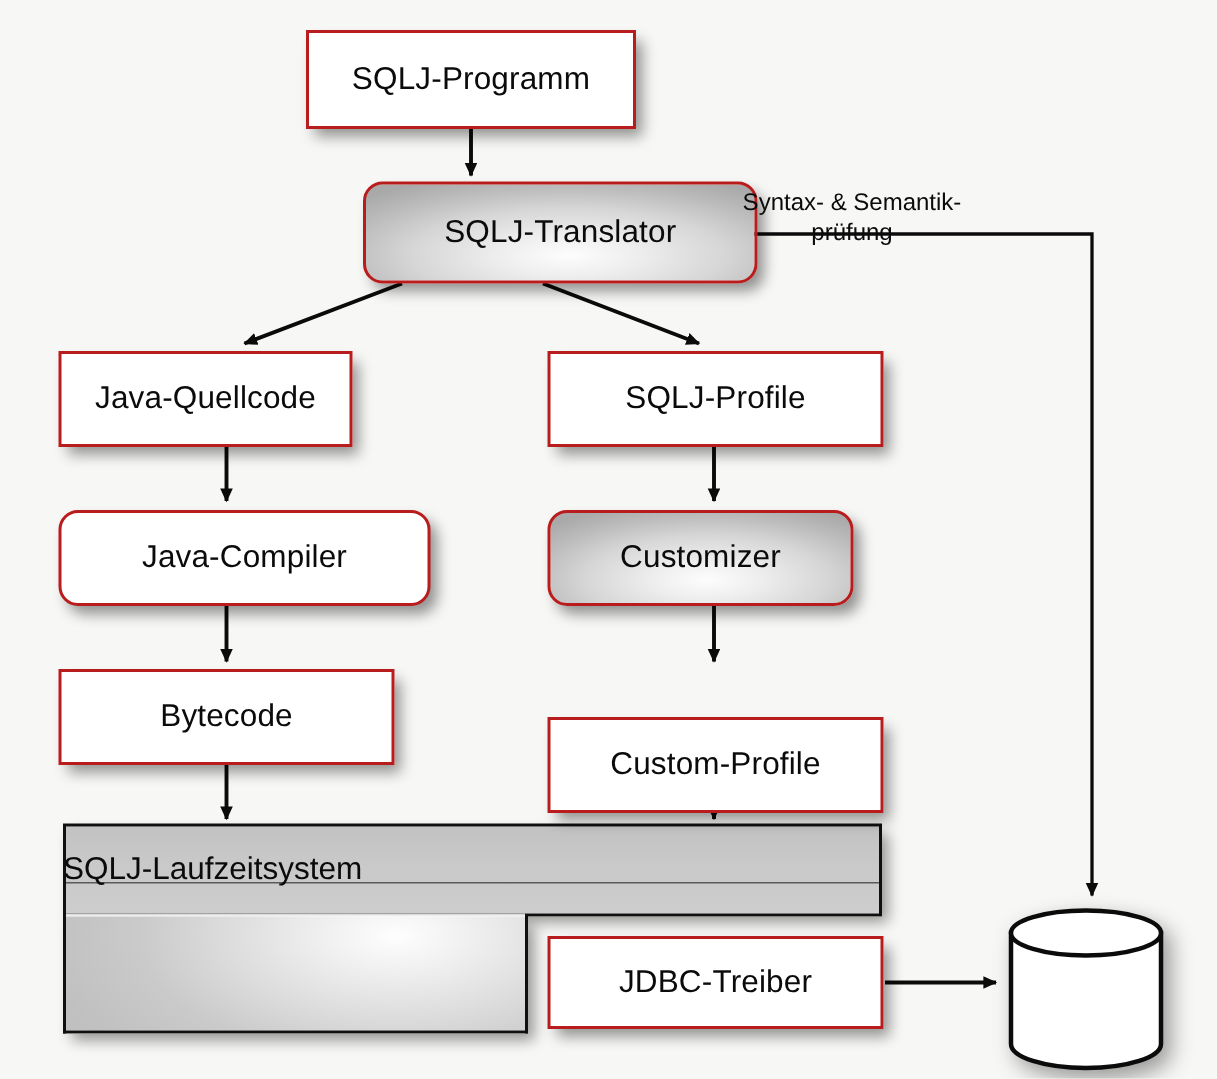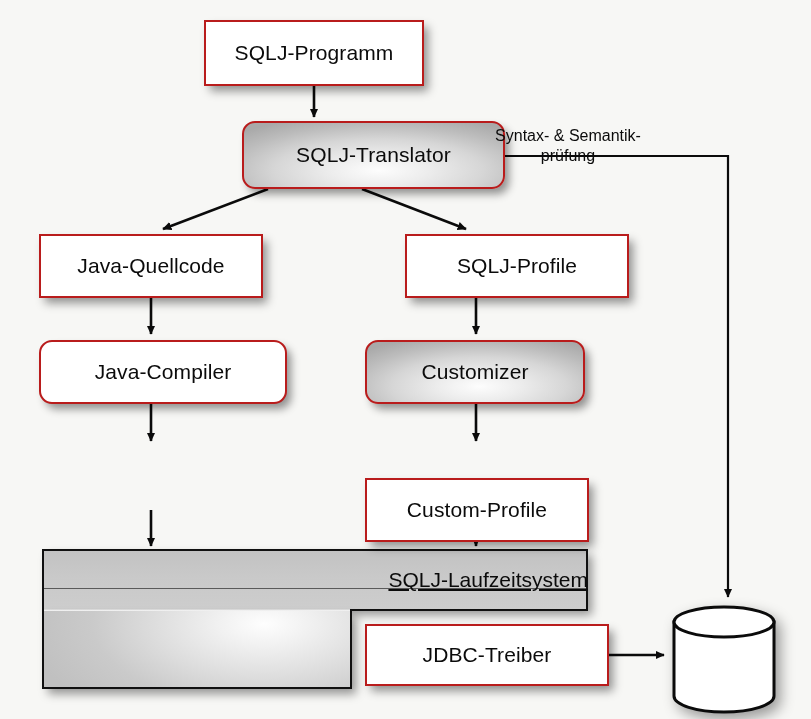--- a/index.html
+++ b/index.html
@@ -95,23 +95,22 @@
     position: absolute;
     height: 1px;
     background: #5a5a5a;
     z-index: 4;
   }
   .runtime-label {
     position: absolute;
     z-index: 5;
     font-size: 21px;
     color: #0b0b0b;
-    text-align: right;
+    text-align: left;
     white-space: nowrap;
-    text-decoration: underline;
   }
   
   .runtime-joint {
     position: absolute;
     z-index: 3;
     background: linear-gradient(to bottom,#cdcdcd 0%, #fbfbfb 100%);
   }
 
   
   .annotation {
@@ -173,50 +172,53 @@
     <span>SQLJ-Programm</span>
   </div>
 
   <div class="node rounded shaded" style="left:194px; top:121px; width:263px; height:68px;margin-left:48px;">
     <span>SQLJ-Translator</span>
   </div>
 
   <div class="annotation" style="left:452px; top:126px; width:232px;">Syntax- &amp; Semantik-
 prüfung</div>
 
-  <div class="node" style="left:39px; top:234px; width:224px; height:64px;">
+  <div class="node" style="left:39px; top:234px; width:196px; height:64px;">
     <span>Java-Quellcode</span>
   </div>
 
-  <div class="node" style="left:365px; top:234px; width:224px; height:64px;margin-left:40px;">
+  <div class="node" style="left:365px; top:234px; width:224px; height:64px;">
     <span>SQLJ-Profile</span>
   </div>
 
   <div class="node rounded" style="left:39px; top:340px; width:248px; height:64px;">
     <span>Java-Compiler</span>
   </div>
 
-  <div class="node rounded shaded" style="left:365px; top:340px; width:220px; height:64px;">
+  <div class="node rounded shaded" style="left:365px; top:340px; width:204px; height:64px;">
     <span>Customizer</span>
   </div>
 
+  <div class="node" style="left:39px; top:446px; width:224px; height:64px;">
+    <span>Bytecode</span>
+  </div>
 
   <div class="node" style="left:365px; top:446px; width:224px; height:64px;margin-top:32px;">
     <span>Custom-Profile</span>
   </div>
 
   <div>
     <div class="runtime-band" style="left:42px; top:549px; width:546px; height:62px;"></div>
     <div class="runtime-lower" style="left:42px; top:610px; width:310px; height:79px;"></div>
     <div class="runtime-joint" style="left:44px; top:609px; width:306px; height:2px;"></div>
     <div class="runtime-hairline" style="left:44px; top:588px; width:542px;"></div>
     <div class="runtime-label" style="left:42px; top:568px; width:546px;">SQLJ-Laufzeitsystem</div>
   </div>
 
-  <div class="node" style="left:365px; top:624px; width:244px; height:62px;align-items:center;">
+  <div class="node" style="left:365px; top:624px; width:224px; height:62px;align-items:center;">
     <span>JDBC-Treiber</span>
   </div>
 
   <svg class="db" style="left:668px; top:602px;" width="124" height="116" viewBox="0 0 124 116">
     <path d="M6,20 L6,94 A50,16 0 0 0 106,94 L106,20 Z" fill="#ffffff" stroke="#0b0b0b" stroke-width="3"></path>
     <ellipse cx="56" cy="20" rx="50" ry="15" fill="#ffffff" stroke="#0b0b0b" stroke-width="3"></ellipse>
   </svg>
 
 </div>
 

